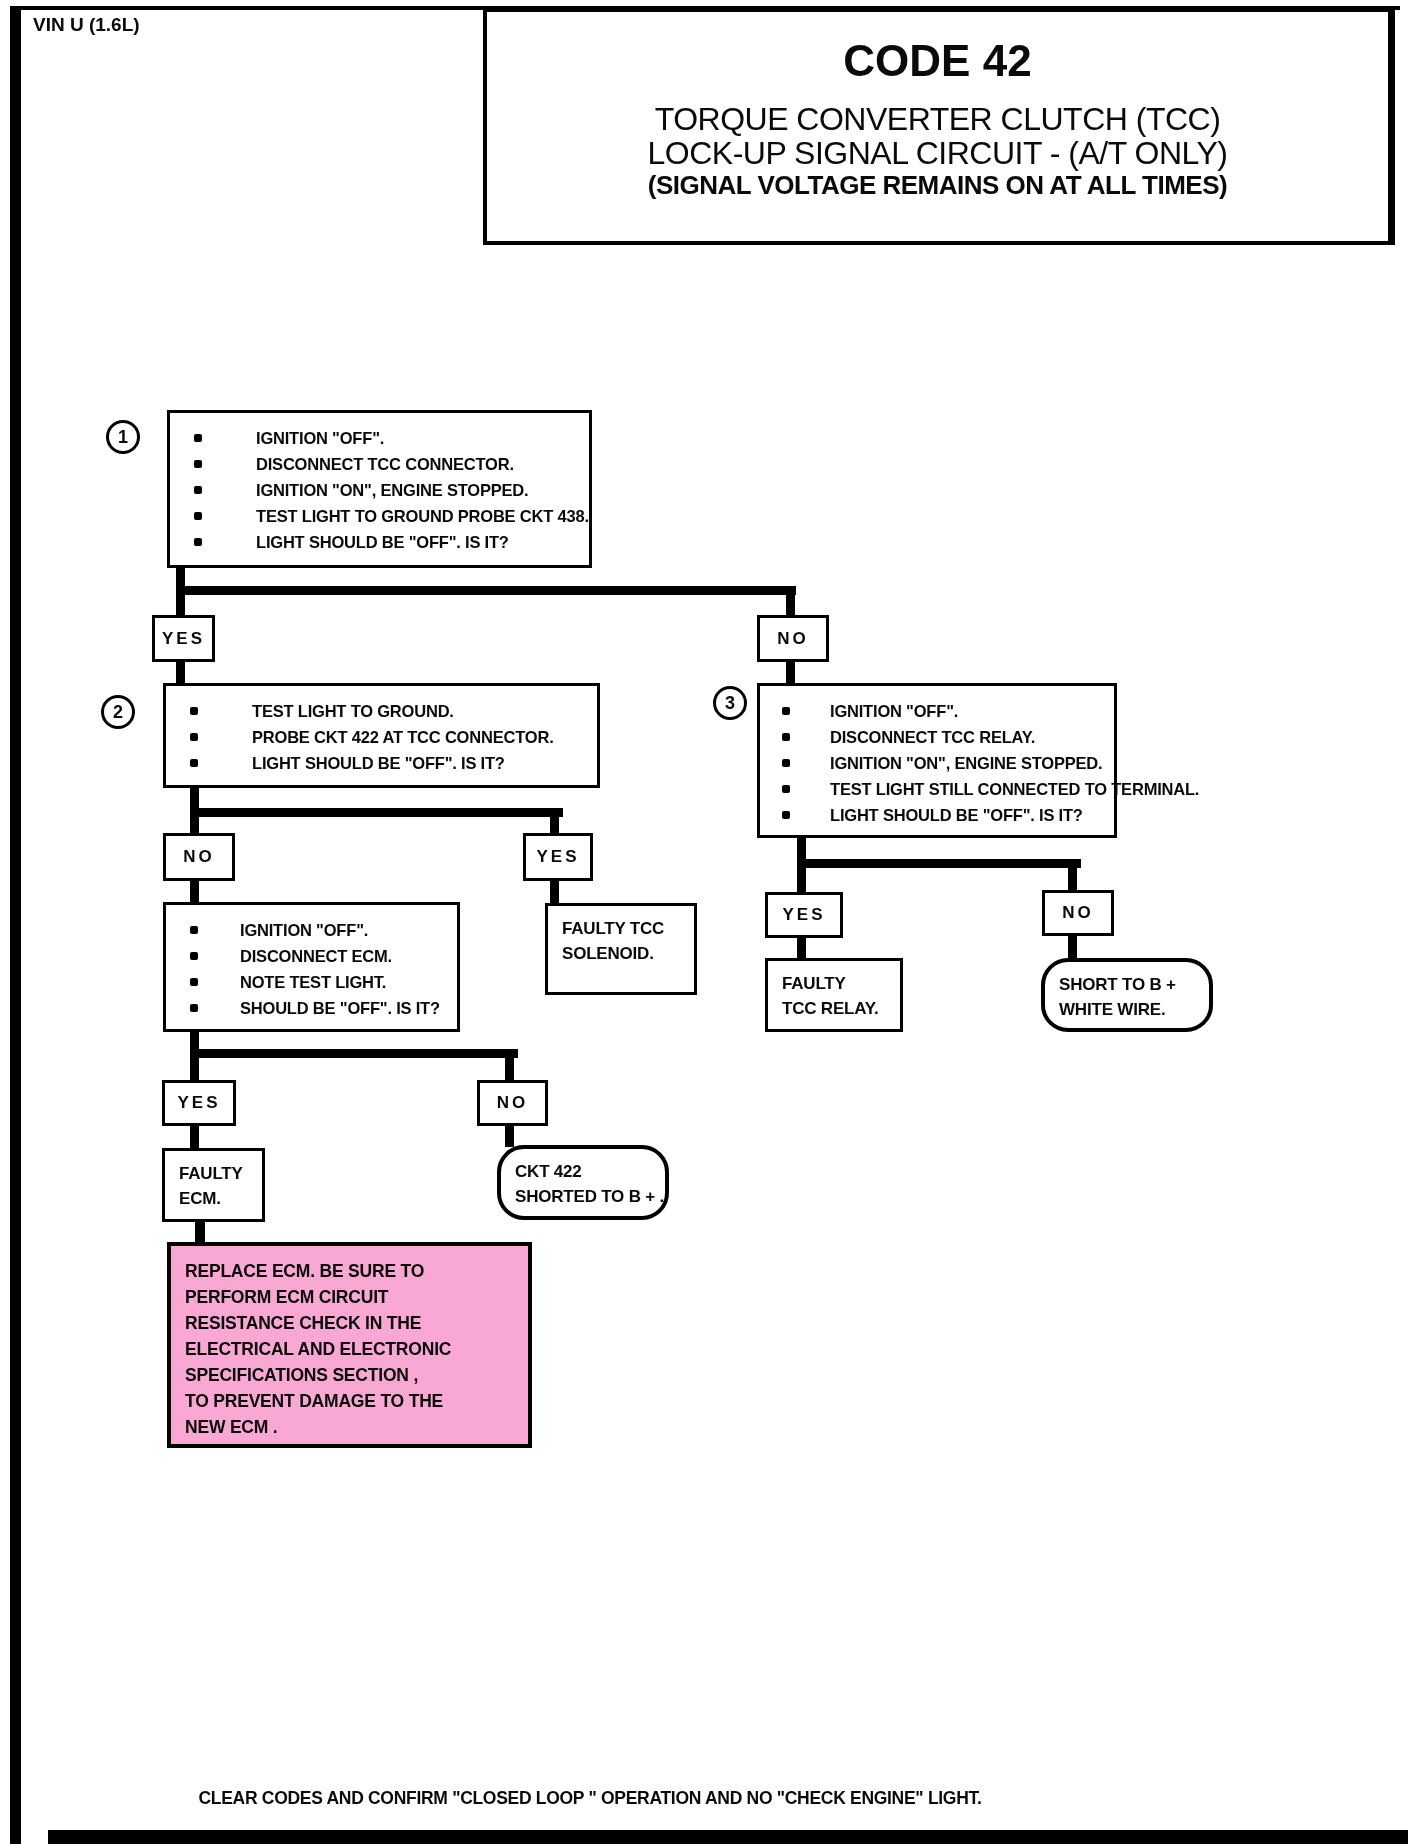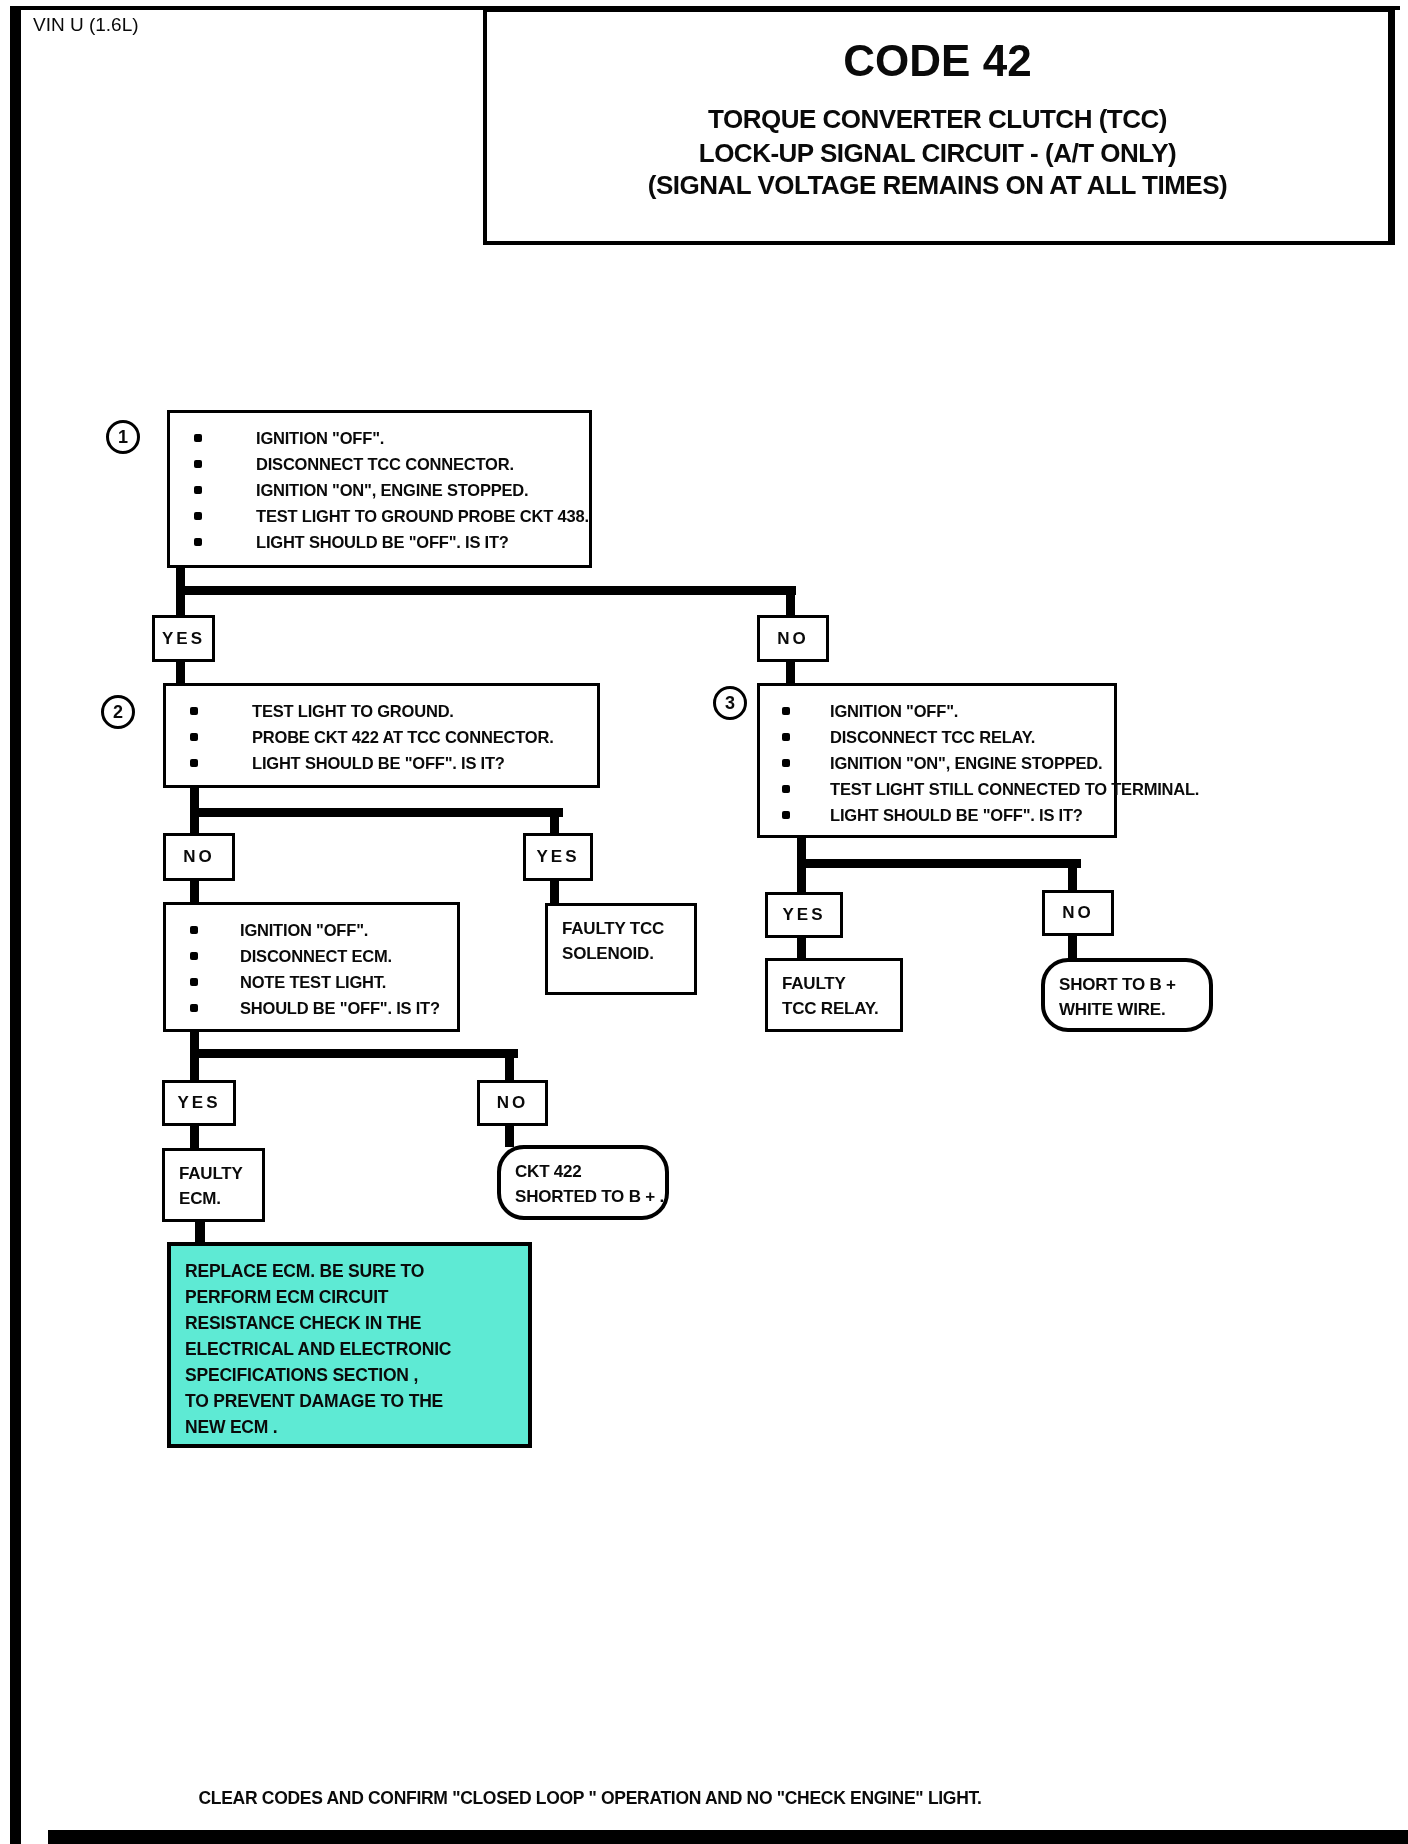--- a/index.html
+++ b/index.html
@@ -5,28 +5,28 @@
   html,body{margin:0;padding:0;background:#e8e8e8;}
   .page{
     position:relative;
     width:1408px;height:1844px;
     background:#ffffff;
     font-family:"Liberation Sans", sans-serif;
     color:#0a0a0a;
     overflow:hidden;
   }
   .pline{position:absolute;background:#000;}
-  .vin{position:absolute;left:33px;top:14px;font-size:19px;font-weight:normal;letter-spacing:0px;}
+  .vin{position:absolute;left:33px;top:14px;font-size:19px;font-weight:bold;letter-spacing:0px;}
   .title-box{
     position:absolute;left:483px;top:8px;width:912px;height:237px;
     border:4px solid #000;border-right-width:7px;background:#fff;
     text-align:center;box-sizing:border-box;
   }
   .t-code{font-size:44px;font-weight:bold;margin-top:24px;letter-spacing:0px;}
-  .t-line{font-size:26px;font-weight:bold;line-height:34px;letter-spacing:-0.5px;}
+  .t-line{font-size:32px;font-weight:normal;line-height:34px;letter-spacing:-0.5px;}
   .t-line3{font-size:26px;font-weight:bold;line-height:30px;letter-spacing:-0.5px;}
   .t-gap{height:16px;}
   .box{
     position:absolute;border:3px solid #000;background:#fff;box-sizing:border-box;
   }
   .bullets{list-style:none;margin:0;padding:0;}
   .bullets li{
     display:flex;align-items:center;
     font-size:16.5px;font-weight:bold;line-height:26px;
     letter-spacing:-0.2px;white-space:nowrap;
@@ -45,21 +45,21 @@
     display:flex;align-items:center;justify-content:center;
     font-size:17px;font-weight:bold;letter-spacing:3px;
   }
   .term{
     position:absolute;border:3px solid #000;background:#fff;box-sizing:border-box;
     font-size:17px;font-weight:bold;line-height:25px;
     padding:10px 6px 0 14px;white-space:nowrap;letter-spacing:-0.2px;
   }
   .term.thick{border-width:4px;border-radius:27px;}
   .bigterm{
-    position:absolute;border:4px solid #000;background:#5eead4;box-sizing:border-box;
+    position:absolute;border:4px solid #000;background:#f9a8d4;box-sizing:border-box;
     font-size:17.5px;font-weight:bold;line-height:26px;
     padding:12px 4px 0 14px;letter-spacing:-0.2px;white-space:nowrap;
   }
   .cline{position:absolute;background:#000;}
   .footer{
     position:absolute;left:10px;top:1788px;width:1160px;text-align:center;
     font-size:17.5px;font-weight:bold;letter-spacing:-0.3px;
   }
 </style>
 </head>

